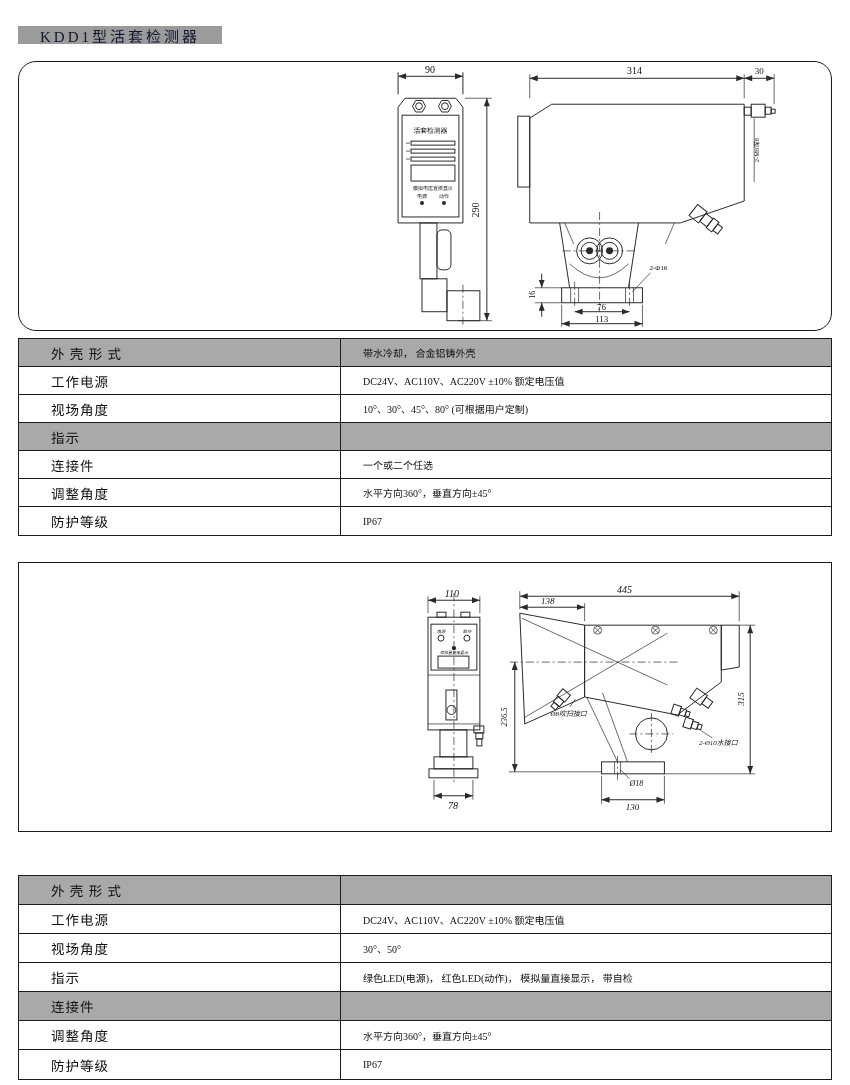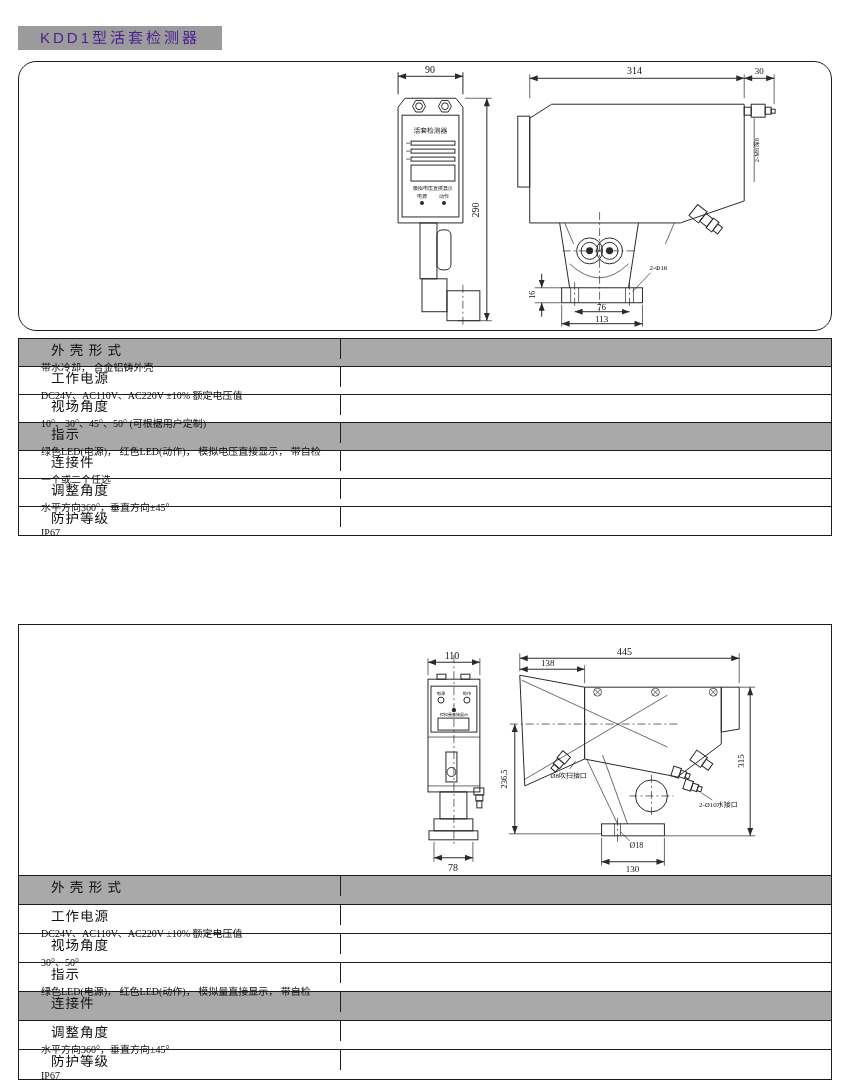--- a/index.html
+++ b/index.html
@@ -1,32 +1,32 @@
 <!DOCTYPE html>
 <html lang="zh-CN"><head>
 <meta charset="utf-8">
 <style>
   * { margin:0; padding:0; box-sizing:border-box; }
   html,body { background:#ffffff; }
   body { width:850px; height:1085px; position:relative; font-family:"Liberation Serif", serif; color:#101010; overflow:hidden; }
   .page { position:absolute; inset:0; background:#fff; }
 
-  .sec-header { position:absolute; left:18px; width:204px; height:24px;
-    background:#9b9b9b; color:#4c1d95; font-size:15px; letter-spacing:3px;
-    text-align:center; line-height:23px; font-family:Liberation Sans, sans-serif; }
+  .sec-header { position:absolute; left:18px; width:204px; height:18px;
+    background:#9b9b9b; color:#0f172a; font-size:15px; letter-spacing:3px;
+    text-align:center; line-height:23px; font-family:Liberation Serif, serif; }
   #hdr1 { top:26px; } #hdr2 { top:561px; }
 
   .draw-box { position:absolute; left:18px; width:814px; height:270px;
     border:1.5px solid #1c1c1c; background:#fff; }
-  #box1 { top:61px;border-radius:18px; } #box2 { top:624px; }
+  #box1 { top:61px;border-radius:18px; } #box2 { top:562px;font-style:italic; }
   .draw-box svg { display:block; width:100%; height:100%; }
 
   .spec-table { position:absolute; left:18px; width:814px; border:1.5px solid #1c1c1c; }
   #table1 { top:338px; } #table2 { top:875px; }
-  .trow { display:flex; height:28px; border-bottom:1.5px solid #1c1c1c; background:#fff;flex-direction:column; }
+  .trow { display:flex; height:28px; border-bottom:1.5px solid #1c1c1c; background:#fff; }
   #table2 .trow { height:29px; }
   .trow:last-child { border-bottom:none; }
   .trow.shaded { background:#a9a9a9; }
   .tlabel { width:322px; border-right:1.5px solid #1c1c1c; padding-left:32px;
     display:flex; align-items:center; font-size:13.5px; letter-spacing:1px; }
   .tvalue { flex:1; padding-left:22px; display:flex; align-items:center; font-size:10px; }
 
   svg .ln { stroke:#2a2a2a; stroke-width:1; fill:none; }
   svg .thin { stroke:#2a2a2a; stroke-width:0.7; fill:none; }
   svg .cl { stroke:#2a2a2a; stroke-width:0.7; fill:none; stroke-dasharray:8 3 2 3; }
@@ -152,25 +152,24 @@
     <div class="trow shaded">
       <div class="tlabel">外 壳 形 式</div>
       <div class="tvalue">带水冷却， 合金铝铸外壳</div>
     </div>
     <div class="trow">
       <div class="tlabel">工作电源</div>
       <div class="tvalue">DC24V、AC110V、AC220V ±10% 额定电压值</div>
     </div>
     <div class="trow">
       <div class="tlabel">视场角度</div>
-      <div class="tvalue">10°、30°、45°、50° (可根据用户定制)</div>
+      <div class="tvalue">10°、30°、45°、80° (可根据用户定制)</div>
     </div>
     <div class="trow shaded">
       <div class="tlabel">指示</div>
-      <div class="tvalue">绿色LED(电源)， 红色LED(动作)， 模拟电压直接显示， 带自检</div>
     </div>
     <div class="trow">
       <div class="tlabel">连接件</div>
       <div class="tvalue">一个或二个任选</div>
     </div>
     <div class="trow">
       <div class="tlabel">调整角度</div>
       <div class="tvalue">水平方向360°，垂直方向±45°</div>
     </div>
     <div class="trow">

